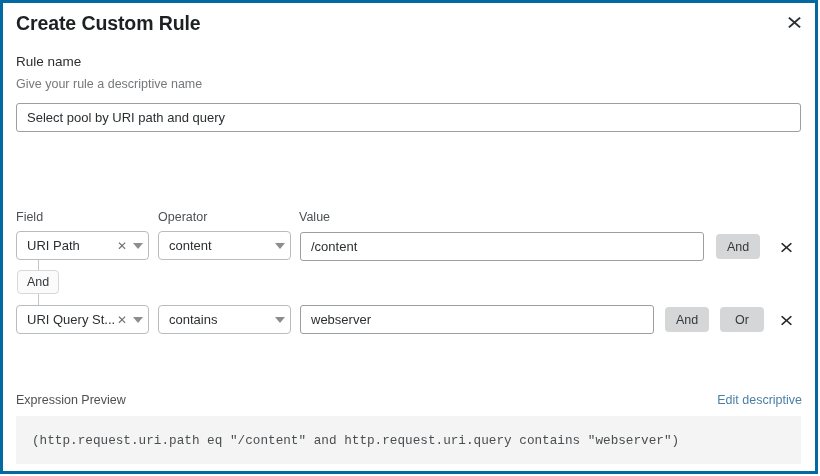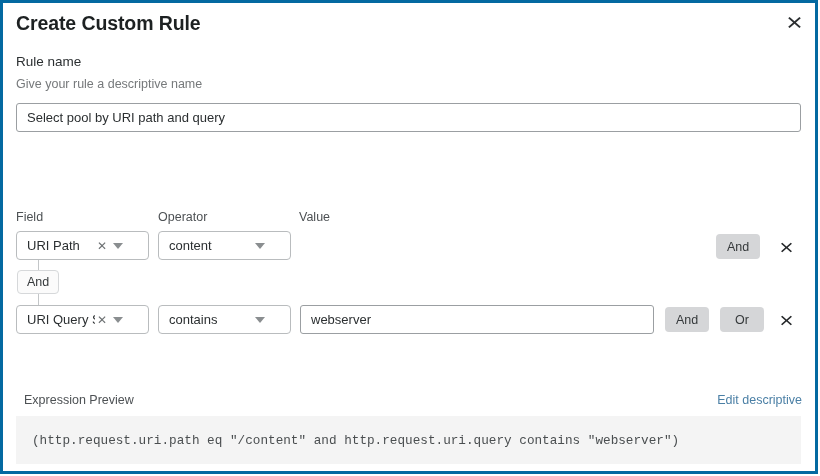--- a/index.html
+++ b/index.html
@@ -99,21 +99,21 @@
   
   .select-box {
     position: absolute;
     box-sizing: border-box;
     height: 29px;
     border: 1px solid #b9bcbe;
     border-radius: 4px;
     background: #fff;
     display: flex;
     align-items: center;
-    padding: 0 22px 0 10px;
+    padding: 0 2px 0 10px;
     font-size: 13px;
     color: #2b2f31;
     cursor: pointer;
   }
   .select-box .sel-text {
     flex: 1;
     white-space: nowrap;
     overflow: hidden;
     text-overflow: clip;
   }
@@ -210,21 +210,20 @@
     cursor: pointer;
   }
 
   
   .exp-label {
     position: absolute;
     left: 13px;
     top: 390px;
     font-size: 12.5px;
     color: #4d5154;
-    margin-left: 8px;
   }
   .edit-expression {
     position: absolute;
     right: 13px;
     top: 390px;
     font-size: 12.5px;
     color: #4a7fa5;
     text-decoration: none;
     cursor: pointer;
   }
@@ -273,20 +272,21 @@
     <span class="sel-text">URI Path</span>
     <span class="clear-x">✕</span>
     <span class="caret"></span>
   </div>
 
   <div class="select-box" style="left:155px; top:228px; width:133px;">
     <span class="sel-text">content</span>
     <span class="caret"></span>
   </div>
 
+  <input class="text-input" type="text" style="left: 297px; top: 229px; width: 404px;" value="/content">
 
   <button class="pill-btn" style="left:713px; top:231px; width:44px;">And</button>
 
   <div class="row-remove" style="left:772px; top:233px;">
     <svg width="13" height="13" viewBox="0 0 15 15" aria-hidden="true">
       <path d="M2.6 2.0 L7.5 6.3 L12.4 2.0 L13.8 3.3 L8.9 7.5 L13.8 11.7 L12.4 13.0 L7.5 8.7 L2.6 13.0 L1.2 11.7 L6.1 7.5 L1.2 3.3 Z" fill="#26292b"></path>
     </svg>
   </div>
 
   <div class="connector-line-top"></div>

